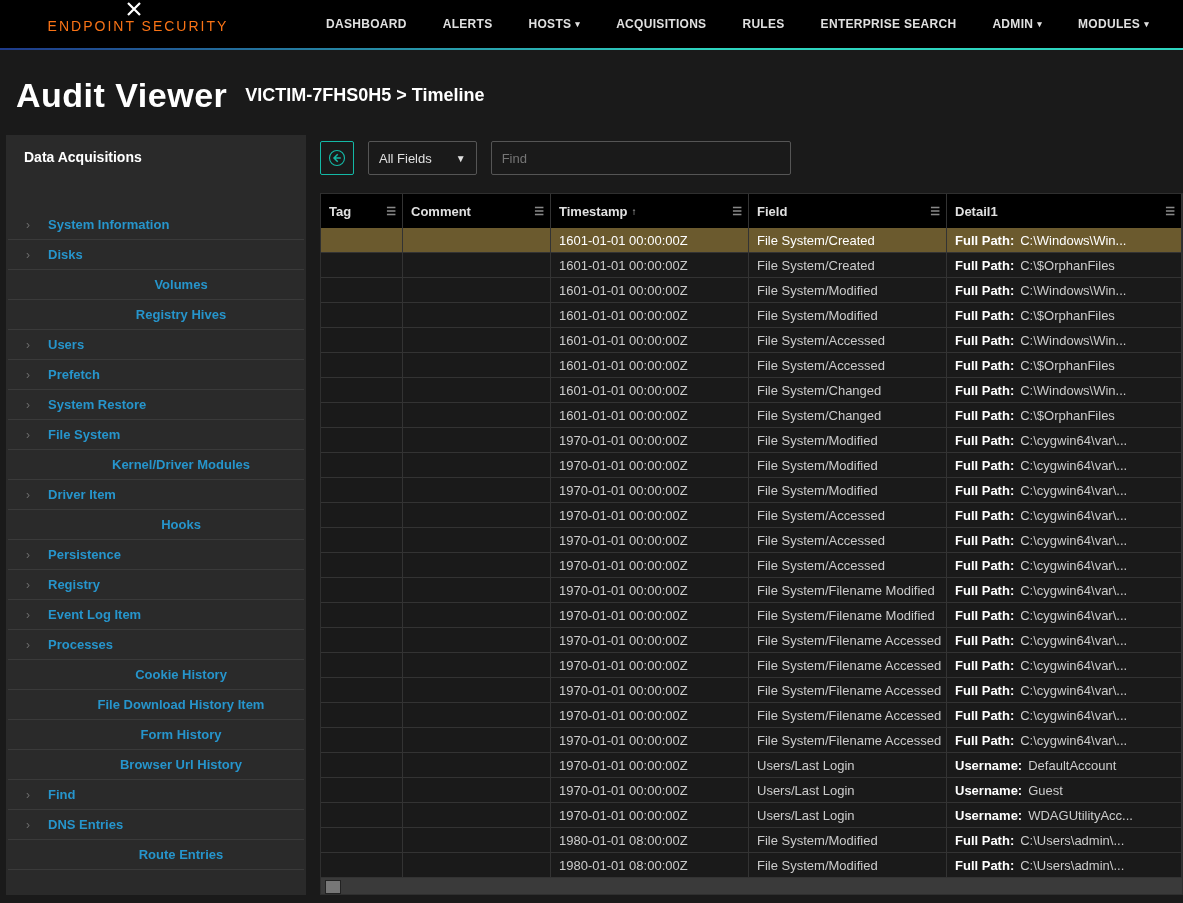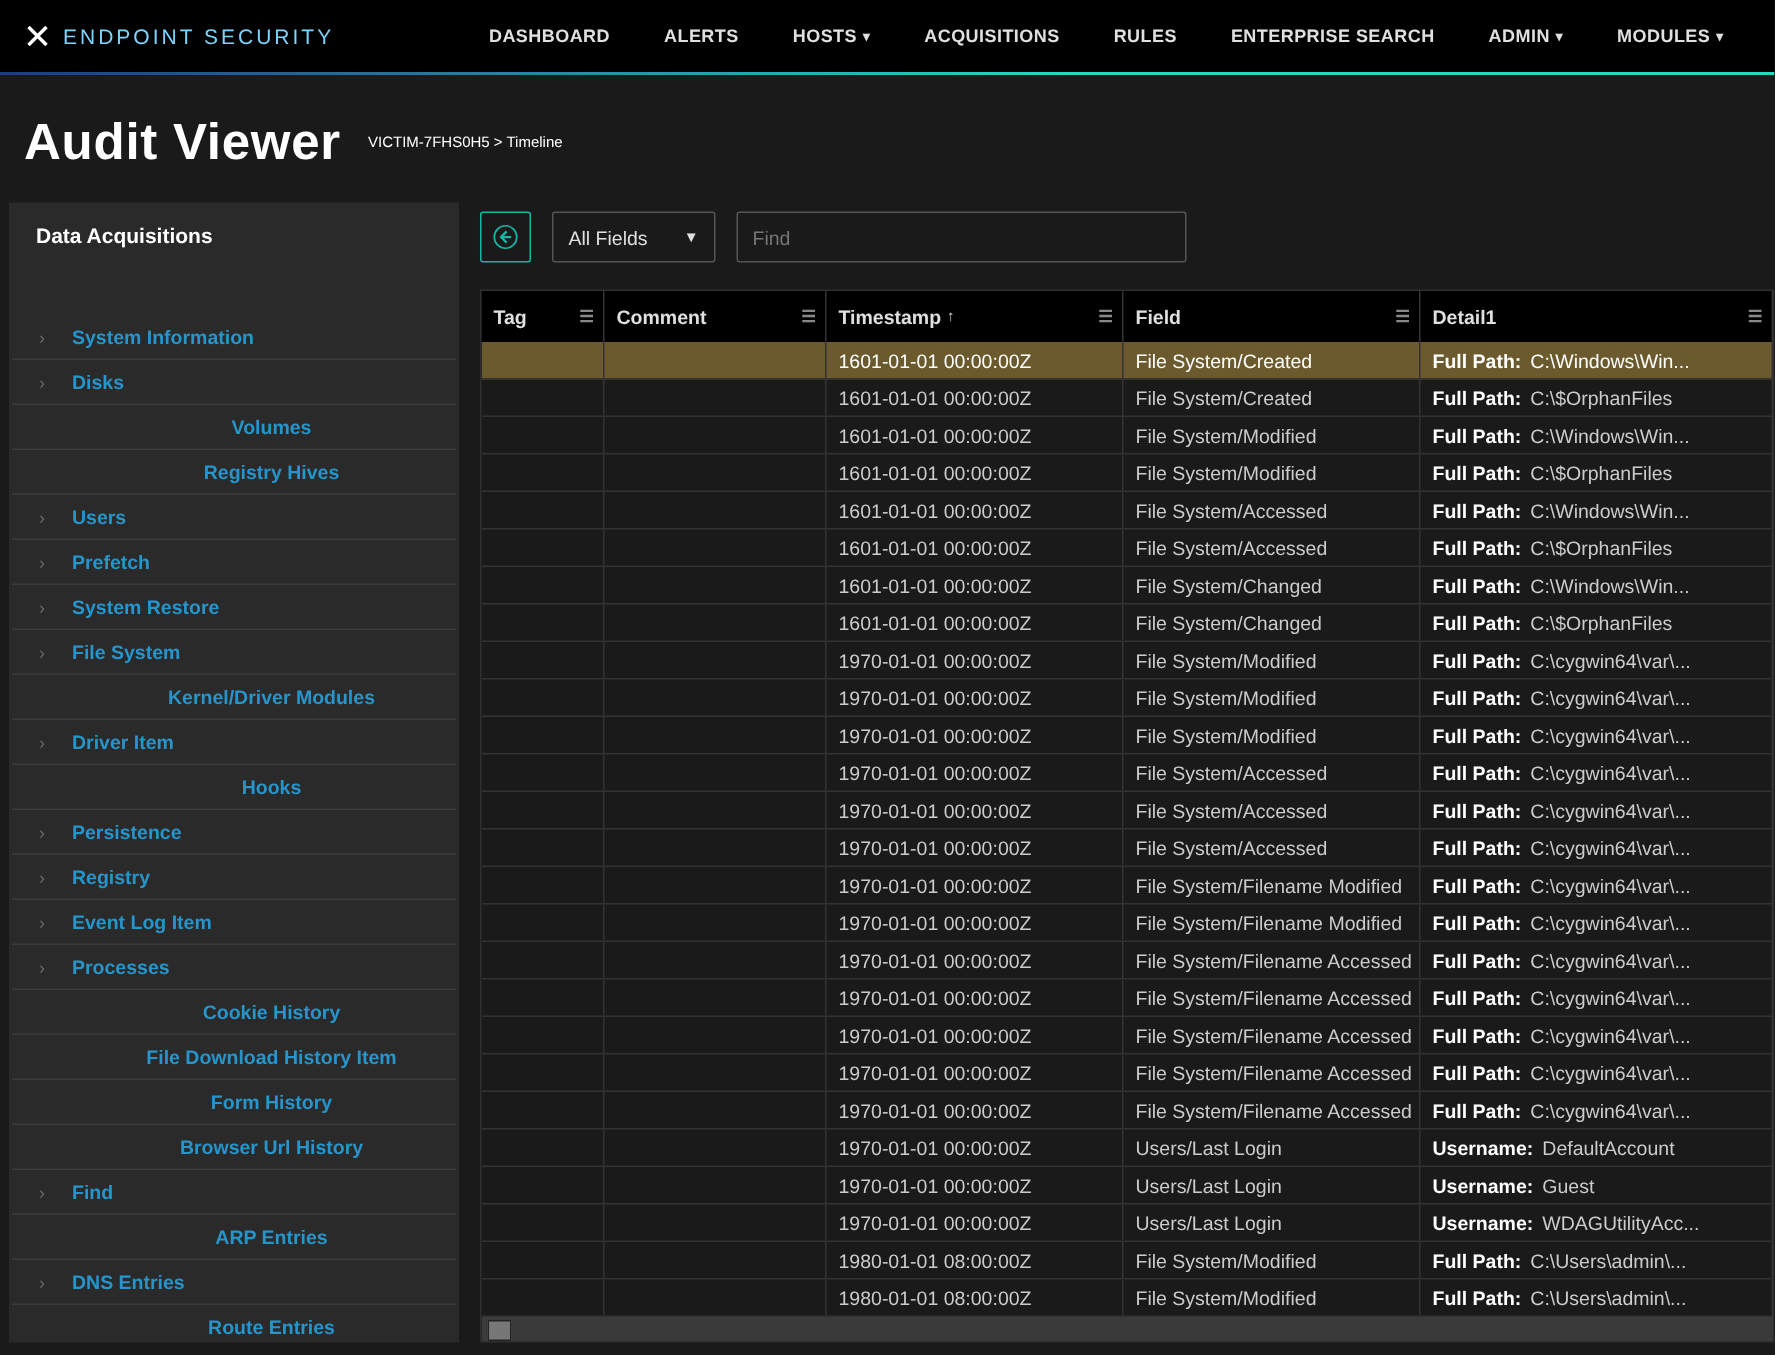--- a/index.html
+++ b/index.html
@@ -1,26 +1,26 @@
 <!DOCTYPE html>
 <html><head>
 <meta charset="utf-8">
 <style>
   * { margin:0; padding:0; box-sizing:border-box; }
   body { background:#1a1a1a; color:#ccc; font-family:"Segoe UI",Arial,sans-serif; font-size:13px; width:1183px; height:903px; overflow:hidden; }
   .topbar { height:48px; background:#000; display:flex; align-items:center; padding:0 16px 0 0; }
-  .logo { display:flex; align-items:center; color:#7dd3fc; letter-spacing:2px; font-size:14px; height:100%; min-width:260px; padding-left:16px; }
+  .logo { display:flex; align-items:center; color:#f97316; letter-spacing:2px; font-size:14px; height:100%; min-width:260px; padding-left:16px;flex-direction:column; }
   .logo-mark { width:18px; height:18px; fill:#fff; margin-right:8px; }
   .nav { display:flex; gap:0; margin-left:auto; }
   .nav-item { color:#e0e0e0; font-weight:600; font-size:12px; letter-spacing:.3px; padding:0 18px; height:48px; display:flex; align-items:center; cursor:pointer; }
   .nav-item .chev { margin-left:4px; font-size:9px; }
   .gradient-line { height:2px; background:linear-gradient(90deg,#1e3a8a 0%,#2dd4bf 60%);}
   .page-head { display:flex; align-items:center; gap:18px; padding:26px 16px 20px 16px; }
   .page-title { color:#fff; font-size:34px; font-weight:700; letter-spacing:.5px; }
-  .breadcrumb { color:#fff; font-weight:400; font-size:10px; }
+  .breadcrumb { color:#fff; font-weight:700; font-size:18px; }
   .layout { display:flex; height:760px;}
   .sidebar { width:300px; background:#2a2a2a; display:flex; flex-direction:column; margin-left:6px;gap:27px; }
   .sidebar-head { font-weight:700; color:#fff; padding:14px 18px 18px 18px; font-size:14px; }
   .sidebar-list { flex:1; overflow-y:auto; padding:0 2px 10px 2px; }
   .sidebar-item { display:flex; align-items:center; padding:7px 10px 7px 18px; cursor:pointer; border-bottom:1px solid #3a3a3a; }
   .sidebar-item .label { color:#2695cc; font-weight:600; font-size:13px; }
   .sidebar-item .exp { width:14px; color:#6b6b6b; font-size:12px; margin-right:8px; }
   .sidebar-item.child { padding-left:38px;justify-content:center; }
   .sidebar-list::-webkit-scrollbar { width:14px; }
   .sidebar-list::-webkit-scrollbar-track { background:#3a3a3a; }
@@ -158,24 +158,20 @@
           <span class="label">Form History</span>
         </div>
         <div class="sidebar-item child">
           <span class="exp"></span>
           <span class="label">Browser Url History</span>
         </div>
         <div class="sidebar-item">
           <span class="exp">›</span>
           <span class="label">Find</span>
         </div>
-        <div class="sidebar-item child">
-          <span class="exp"></span>
-          <span class="label">ARP Entries</span>
-        </div>
         <div class="sidebar-item">
           <span class="exp">›</span>
           <span class="label">DNS Entries</span>
         </div>
         <div class="sidebar-item child">
           <span class="exp"></span>
           <span class="label">Route Entries</span>
         </div>
       </div>
   </div>

